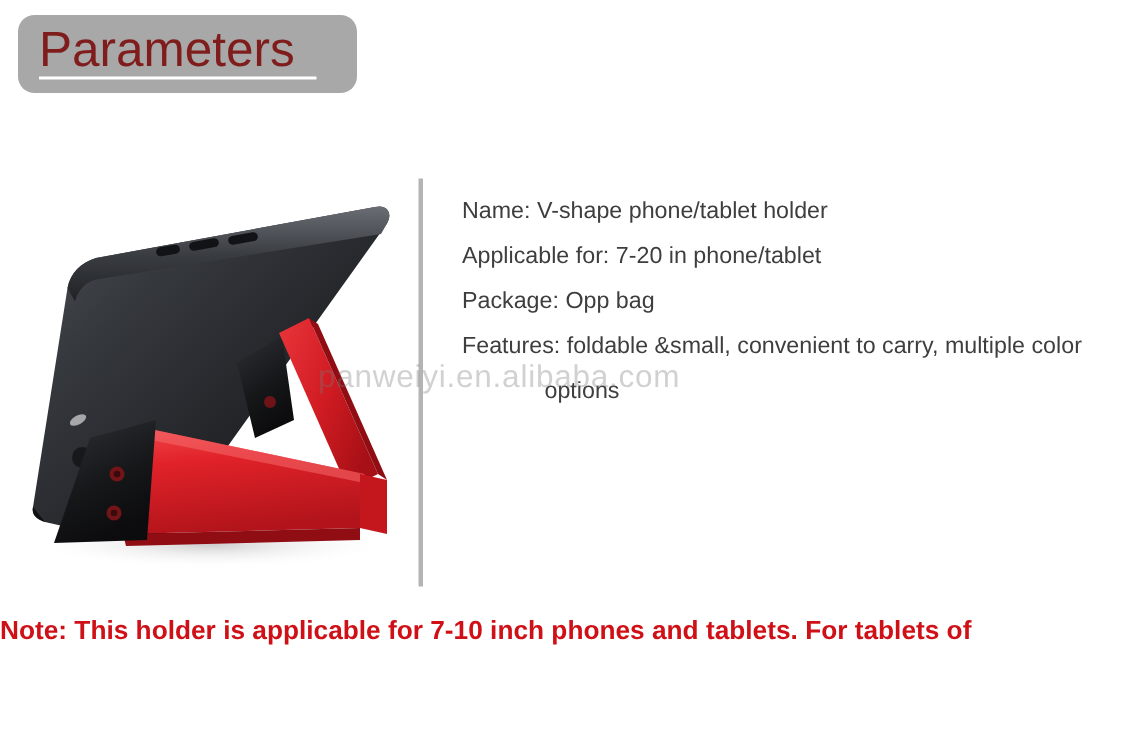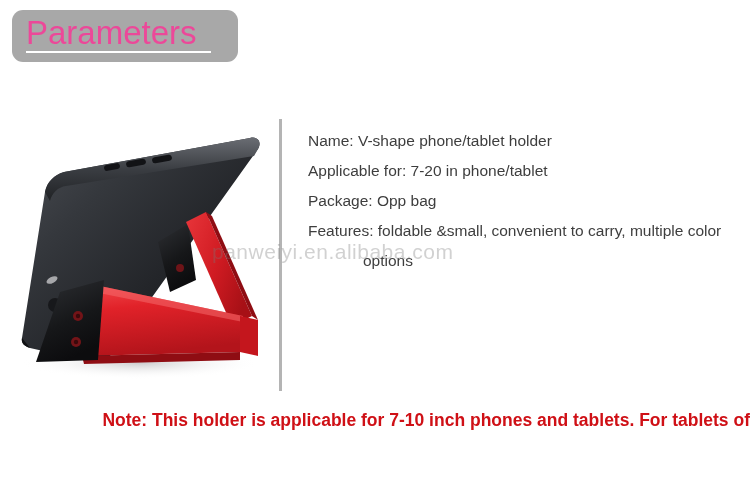--- a/index.html
+++ b/index.html
@@ -25,21 +25,21 @@
     height: 52px;
     background: #a8a8a8;
     border-radius: 11px;
   }
   #page-title {
     position: absolute;
     left: 26px;
     top: 14px;
     font-size: 33px;
     font-weight: 400;
-    color: #ec4899;
+    color: #7f1d1d;
     letter-spacing: 0px;
     line-height: 38px;
     white-space: nowrap;
   }
   #page-title-underline {
     position: absolute;
     left: 26px;
     top: 51px;
     width: 185px;
     height: 2px;
@@ -98,21 +98,21 @@
     pointer-events: none;
     font-weight: 400;
   }
 
   
   #bottom-note {
     position: absolute;
     left: 0;
     top: 407px;
     width: 750px;
-    text-align: right;
+    text-align: left;
     color: #cf1016;
     font-size: 17.5px;
     font-weight: bold;
     line-height: 26px;
     font-family: "Liberation Sans", sans-serif;
   }
   #bottom-note .note-line { display: block; white-space: nowrap; }
 </style>
 </head>
 <body>

